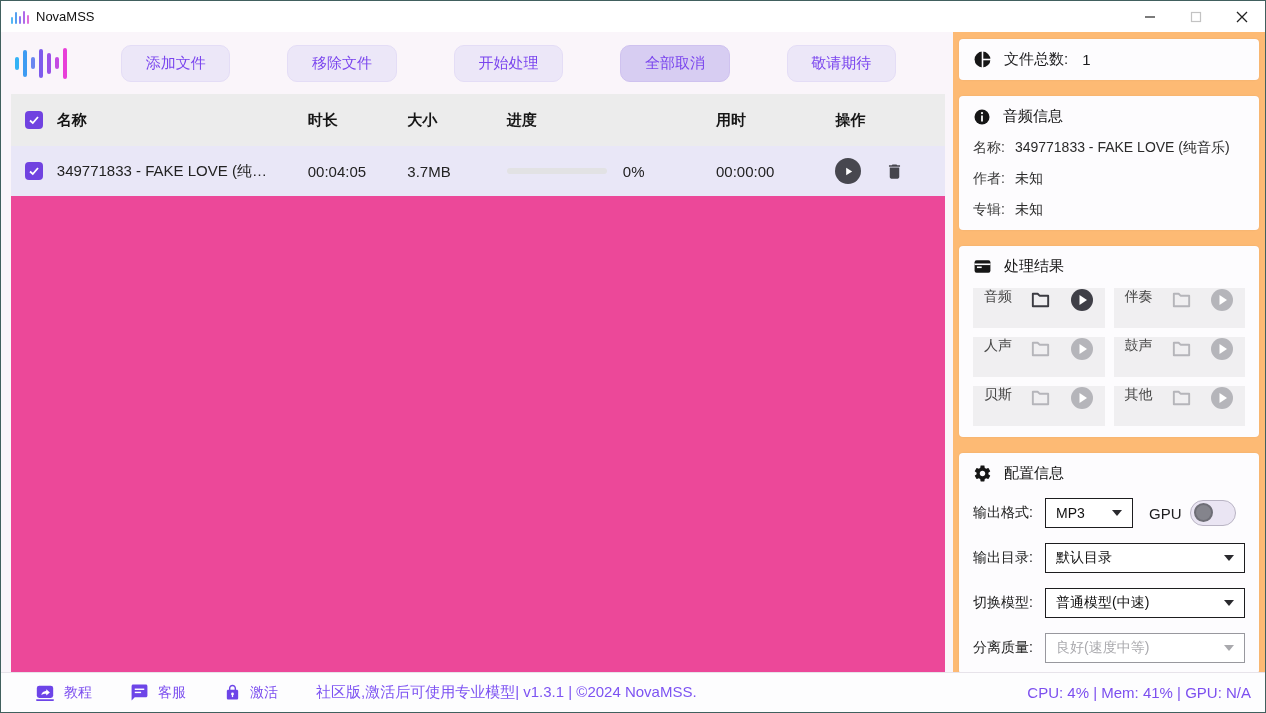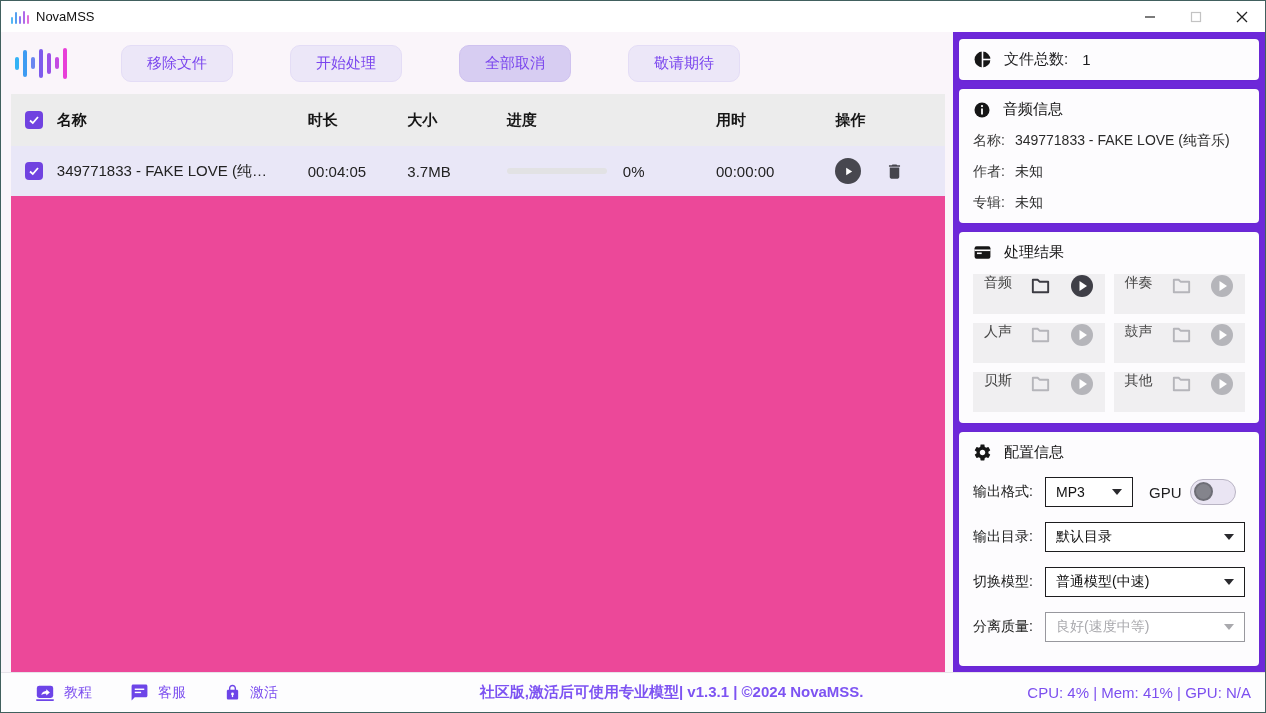--- a/index.html
+++ b/index.html
@@ -48,21 +48,21 @@
   .col-time { width:110px; }
   .col-ops { width:120px; display:flex; align-items:center; gap:24px; padding-left:10px; }
   .checkbox { width:18px; height:18px; border-radius:4px; background:#7042e0; display:flex; align-items:center; justify-content:center; cursor:pointer; }
   .progress-track { width:100px; height:6px; border-radius:3px; background:#e2e2e4; position:relative; overflow:hidden; }
   .progress-fill { position:absolute; left:0; top:0; bottom:0; background:#7042e0; }
   .progress-text { margin-left:16px; }
   .play-btn { width:26px; height:26px; border-radius:50%; background:#47474f; display:flex; align-items:center; justify-content:center; cursor:pointer; }
   .icon-btn { cursor:pointer; display:flex; align-items:center; }
 
   
-  .right-col { width:312px; flex:none; background:#6d28d9; padding:7px 6px 6px 6px; display:flex; flex-direction:column; gap:9px; overflow:hidden; }
+  .right-col { width:312px; flex:none; background:#fdba74; padding:7px 6px 6px 6px; display:flex; flex-direction:column; gap:16px; overflow:hidden; }
   .card { background:#fdfcfe; border-radius:4px; box-shadow:0 0 2px rgba(0,0,0,0.08); padding:11px 14px; }
   .card-title { display:flex; align-items:center; gap:12px; font-size:15px; color:#141414; }
   .filecount-card { display:flex; align-items:center; gap:12px; font-size:15px; }
   .filecount-card .cnt { margin-left:2px; }
   .info-field { display:flex; gap:10px; margin-top:13px; font-size:14px; color:#2b2b2b; white-space:nowrap; }
   .info-field .lbl { color:#3c3c3c; }
 
   .results-grid { display:grid; grid-template-columns:1fr 1fr; gap:9px; margin-top:12px; }
   .result-cell { background:#f0eff1; height:40px; display:flex; align-items:flex-start; padding:0 11px; gap:0; }
   .result-cell .r-lbl { font-size:14px; color:#474747; margin-right:auto; }
@@ -81,21 +81,21 @@
   .select.wide { flex:1; }
   .select.disabled { border-color:#98989e; color:#a9a9ad; cursor:default; }
   .select.disabled .caret { border-top-color:#a9a9ad; }
   .gpu-lbl { font-size:15px; color:#1d1d1f; margin-left:16px; margin-right:8px; }
   .toggle { width:46px; height:26px; border-radius:13px; background:#eae5f3; border:1px solid #b9b4c4; position:relative; cursor:pointer; }
   .toggle .knob { position:absolute; left:3px; top:2px; width:19px; height:19px; border-radius:50%; background:#84848c; border:2px solid #6e6e76; }
 
   
   .footer { height:40px; flex:none; background:#fdfdfe; border-top:1px solid #e7e3ea; display:flex; align-items:center; padding:0 14px 0 34px; }
   .f-link { display:flex; align-items:center; gap:9px; color:#7c4fef; font-size:14px; margin-right:38px; cursor:pointer; }
-  .f-center { flex:1; text-align:center; color:#7d53f2; font-size:15px;font-weight:bold; }
+  .f-center { flex:1; text-align:left; color:#7d53f2; font-size:15px; }
   .f-stats { color:#7c4fef; font-size:15px; white-space:nowrap;text-align:center; }
 </style>
 </head>
 <body>
 
 <div class="window">
 
   <div class="titlebar">
     <span class="mini-logo">
       <i style="height:7px;background:#55b6f5"></i>
@@ -131,20 +131,21 @@
       <div class="toolbar">
         <span class="logo">
           <i style="height:13px;background:#33b2f5"></i>
             <i style="height:27px;background:#3d9bf2"></i>
             <i style="height:12px;background:#6a86f0"></i>
             <i style="height:29px;background:#7e5cec"></i>
             <i style="height:21px;background:#9a52e8"></i>
             <i style="height:12px;background:#c44ae2"></i>
             <i style="height:31px;background:#e83fd8"></i>
         </span>
+        <button class="tb-btn">添加文件</button>
         <button class="tb-btn">移除文件</button>
         <button class="tb-btn">开始处理</button>
         <button class="tb-btn active">全部取消</button>
         <button class="tb-btn">敬请期待</button>
       </div>
 
       <div class="table-wrap">
         <div class="t-row t-head">
           <div class="col-chk">
             <span class="checkbox">

